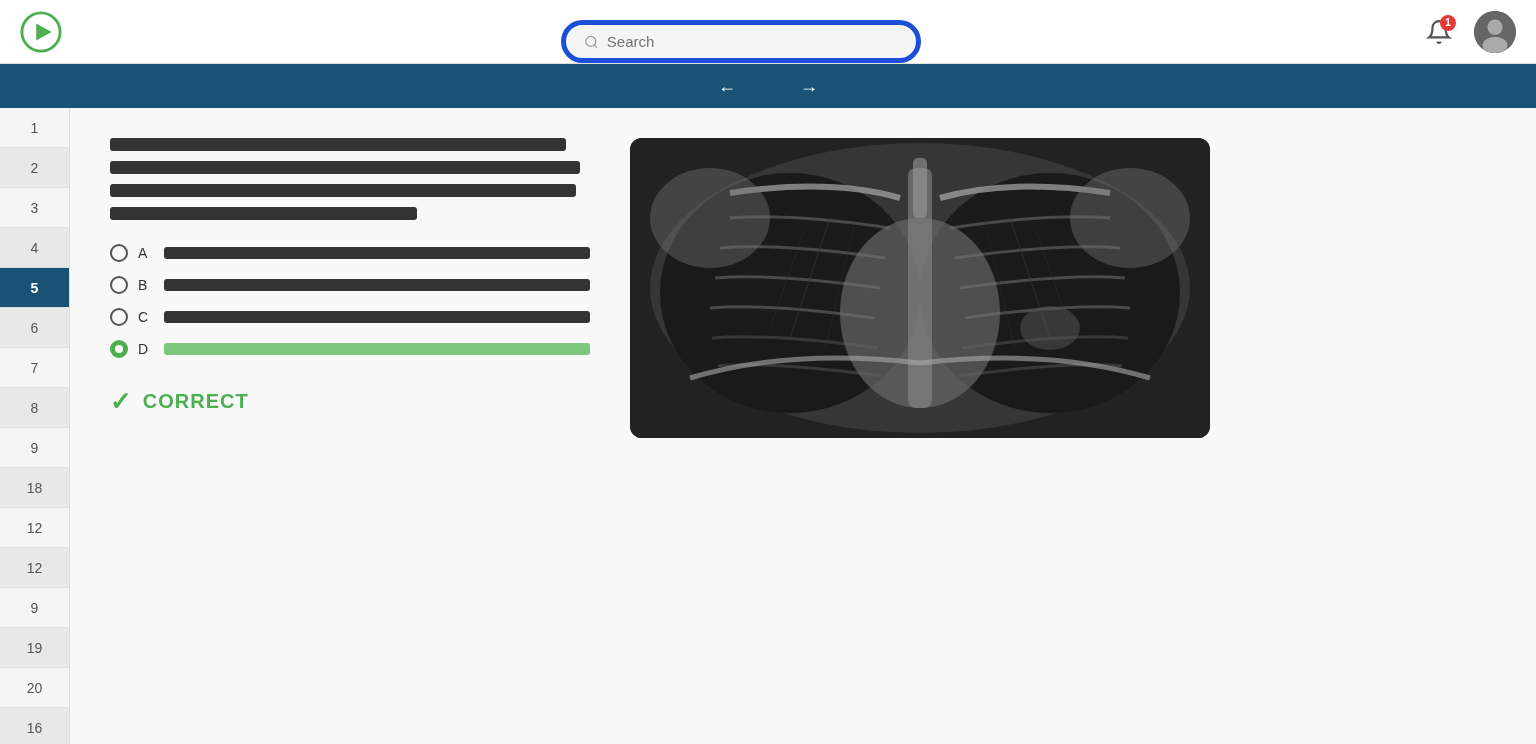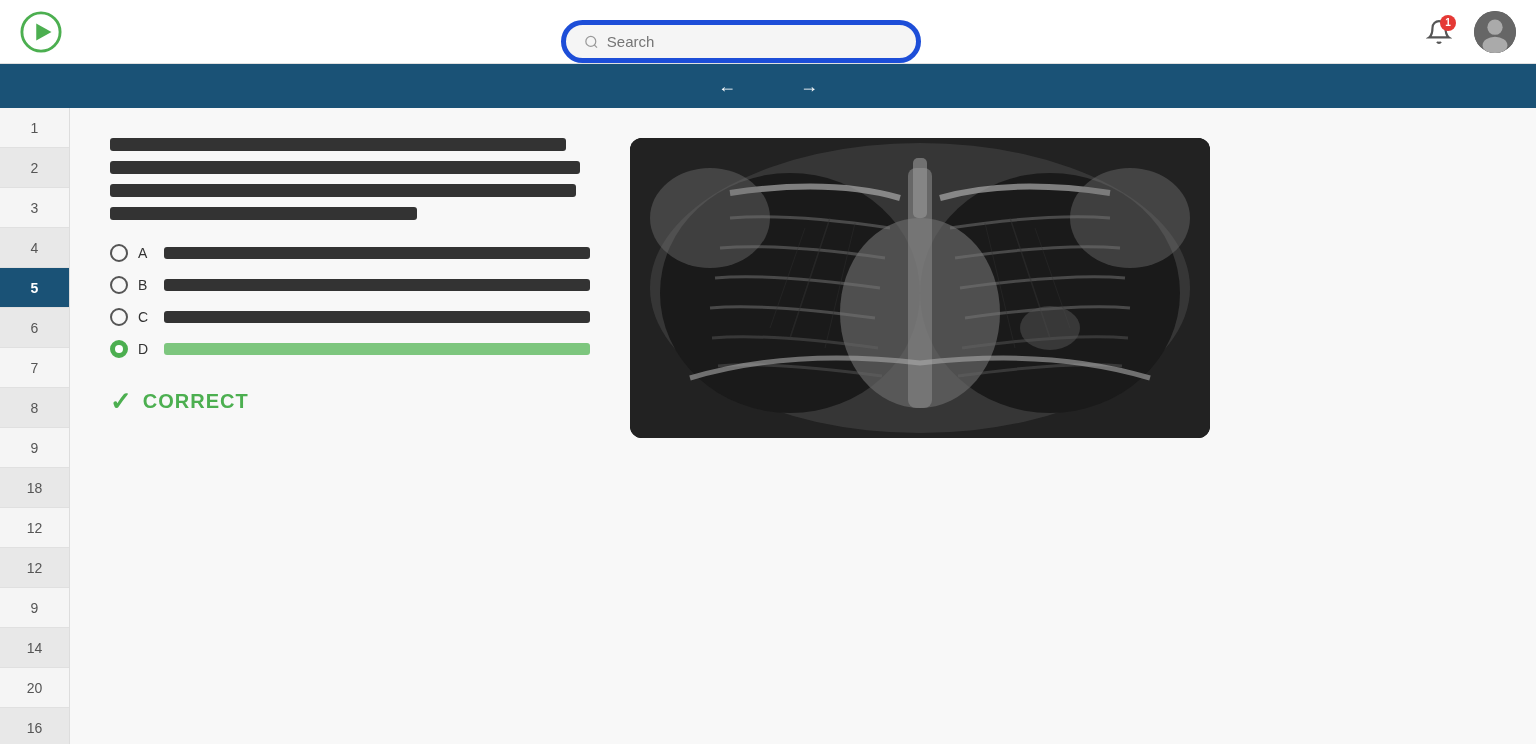--- a/index.html
+++ b/index.html
@@ -290,21 +290,21 @@
     <div class="sidebar-item">4</div>
     <div class="sidebar-item active">5</div>
     <div class="sidebar-item">6</div>
     <div class="sidebar-item">7</div>
     <div class="sidebar-item">8</div>
     <div class="sidebar-item">9</div>
     <div class="sidebar-item">18</div>
     <div class="sidebar-item">12</div>
     <div class="sidebar-item">12</div>
     <div class="sidebar-item">9</div>
-    <div class="sidebar-item">14</div>
+    <div class="sidebar-item">19</div>
     <div class="sidebar-item">20</div>
     <div class="sidebar-item">16</div>
   </div>
 
   <div class="content-area">
 
     <div class="question-panel">
       <div class="question-text">
         <div class="text-line" style="width: 95%;"></div>
         <div class="text-line" style="width: 98%;"></div>

